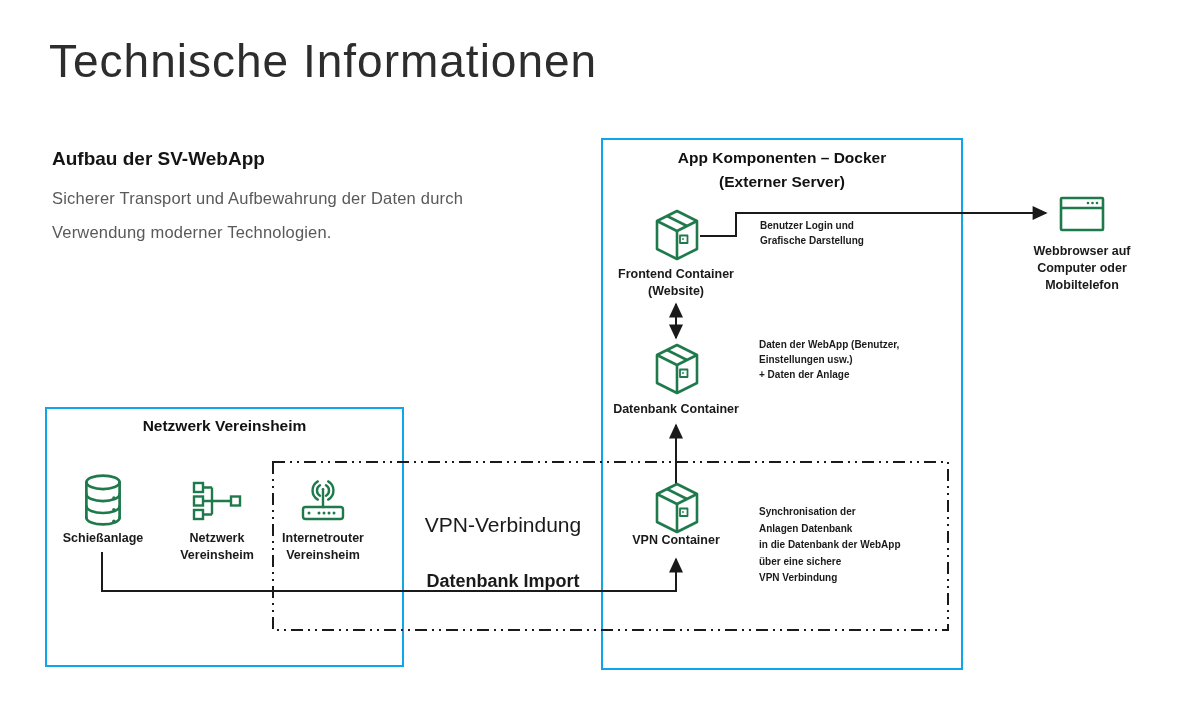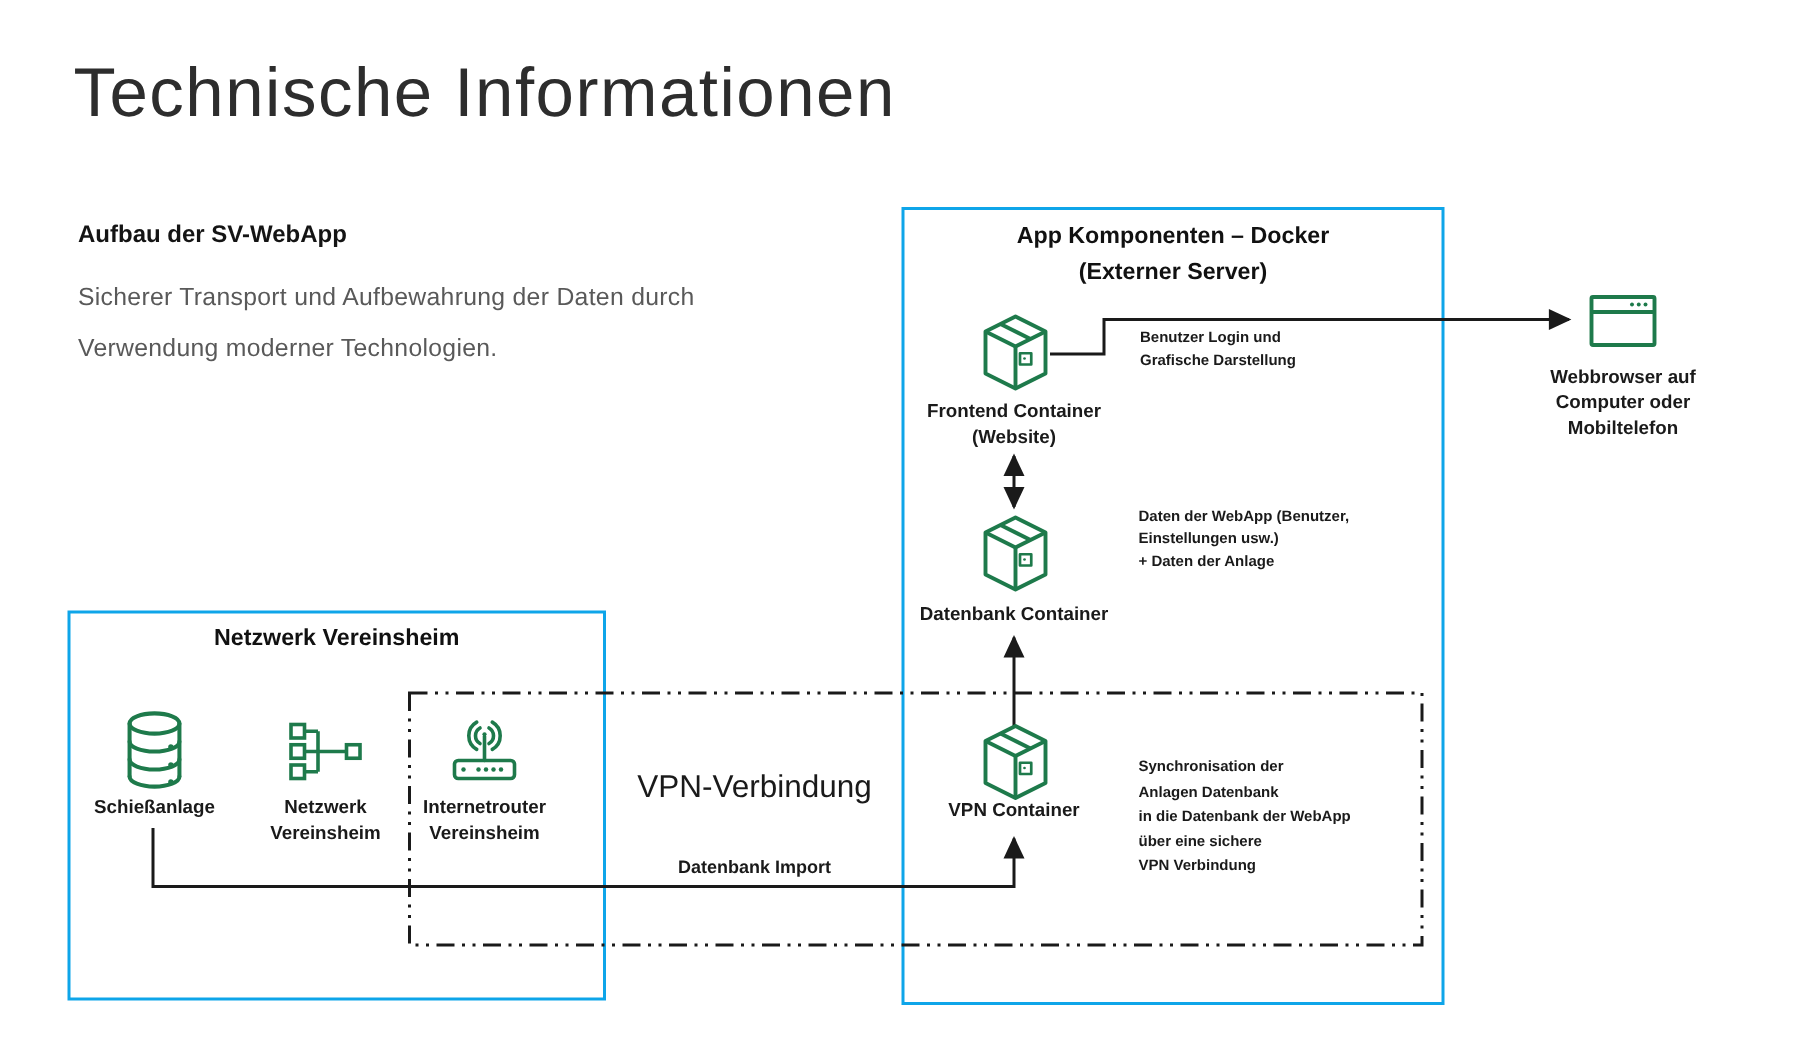--- a/index.html
+++ b/index.html
@@ -1,29 +1,29 @@
 <!DOCTYPE html>
 <html><head>
 <meta charset="utf-8">
 <style>
   html,body{margin:0;padding:0;background:#ffffff;}
   .page{position:relative;width:1198px;height:701px;background:#ffffff;overflow:hidden;
         font-family:"Liberation Sans",sans-serif;color:#1a1a1a;}
   .abs{position:absolute;}
   .page-title{left:49px;top:34px;font-size:46px;font-weight:300;letter-spacing:1px;color:#2d2d2d;}
-  .section-heading{left:52px;top:148px;font-size:16px;font-weight:700;color:#141414;}
+  .section-heading{left:52px;top:148px;font-size:19px;font-weight:700;color:#141414;}
   .section-desc{font-size:16.5px;color:#595959;letter-spacing:.2px;}
   .box{border:2px solid #0ea5e9;background:transparent;}
   .box-title{width:100%;text-align:center;font-size:15.5px;font-weight:700;color:#111;}
   .lbl{font-size:12.5px;font-weight:700;color:#1a1a1a;line-height:1.26;white-space:nowrap;}
   .ctr{transform:translateX(-50%);text-align:right;}
   .ann{font-size:10px;font-weight:700;color:#1a1a1a;line-height:15px;white-space:nowrap;}
   .ann-wide{line-height:16.5px;}
   .vpn-title{font-size:21px;font-weight:400;}
-  .import-lbl{font-size:12px;font-weight:700;}
+  .import-lbl{font-size:18px;font-weight:700;}
   .overlay{position:absolute;left:0;top:0;pointer-events:none;}
   svg{display:block;}
 </style>
 </head>
 <body>
 
 <div class="page">
 
   <div class="abs page-title">Technische Informationen</div>
   <div class="abs section-heading">Aufbau der SV-WebApp</div>

